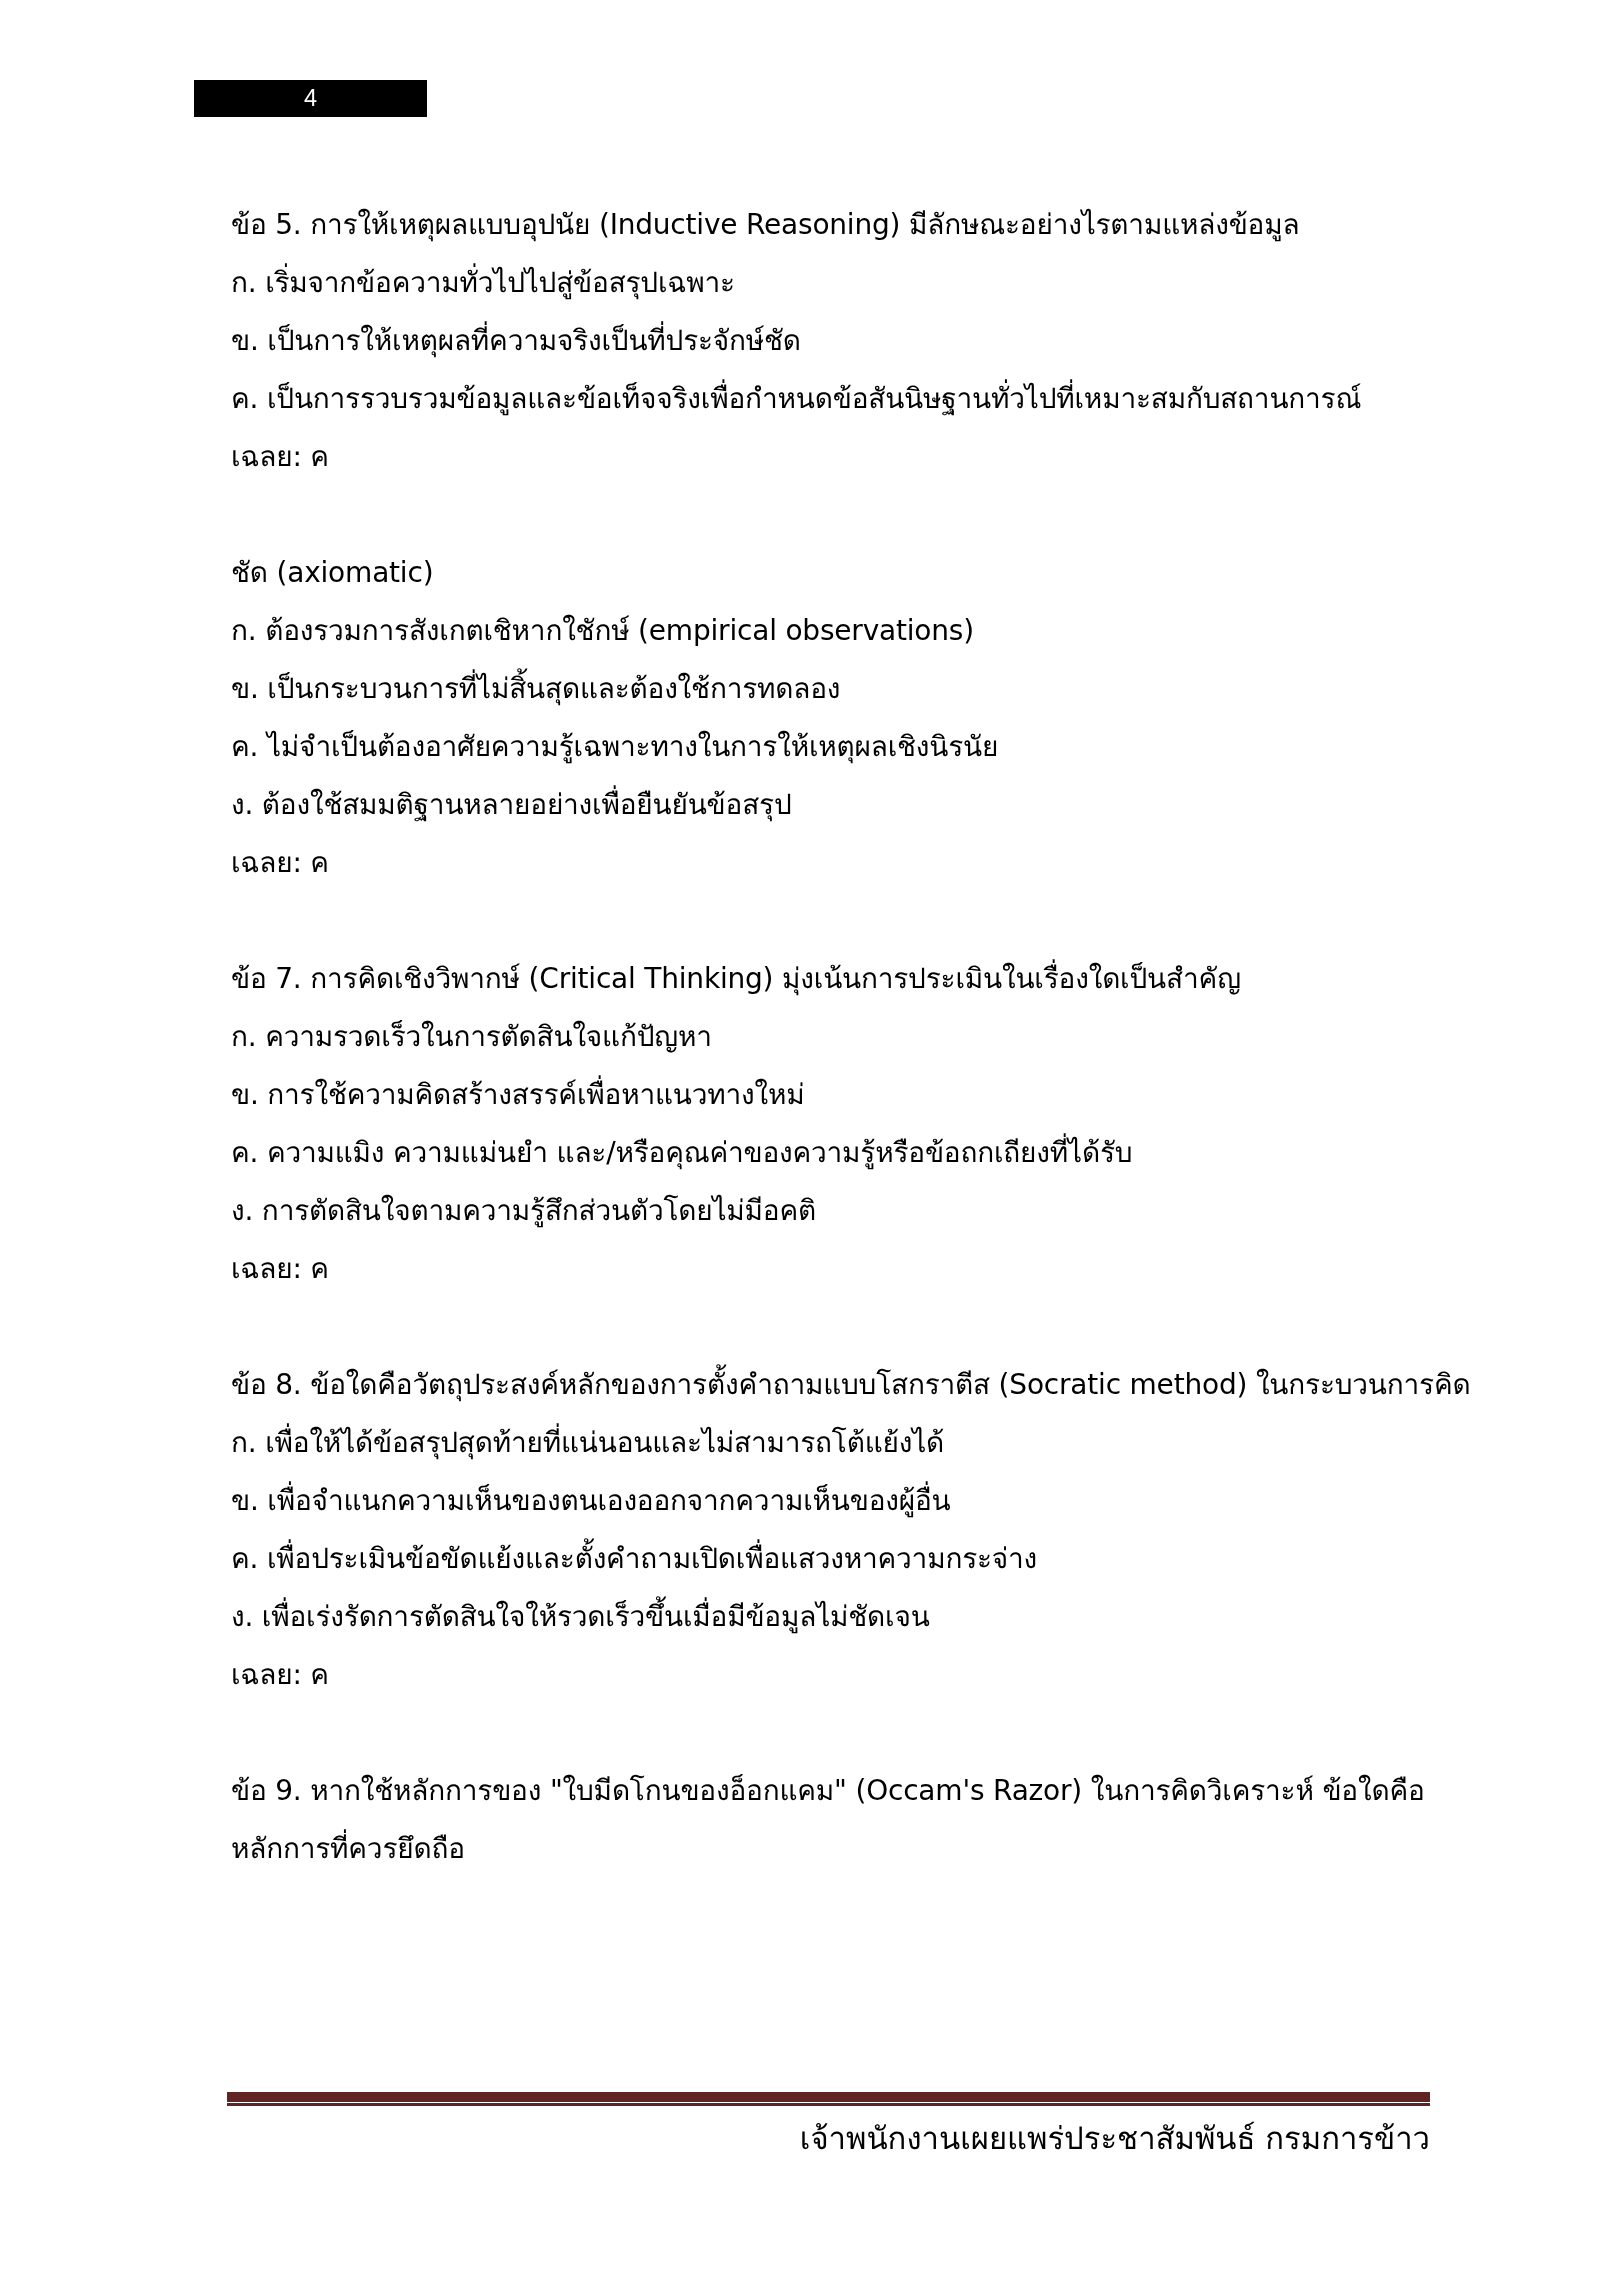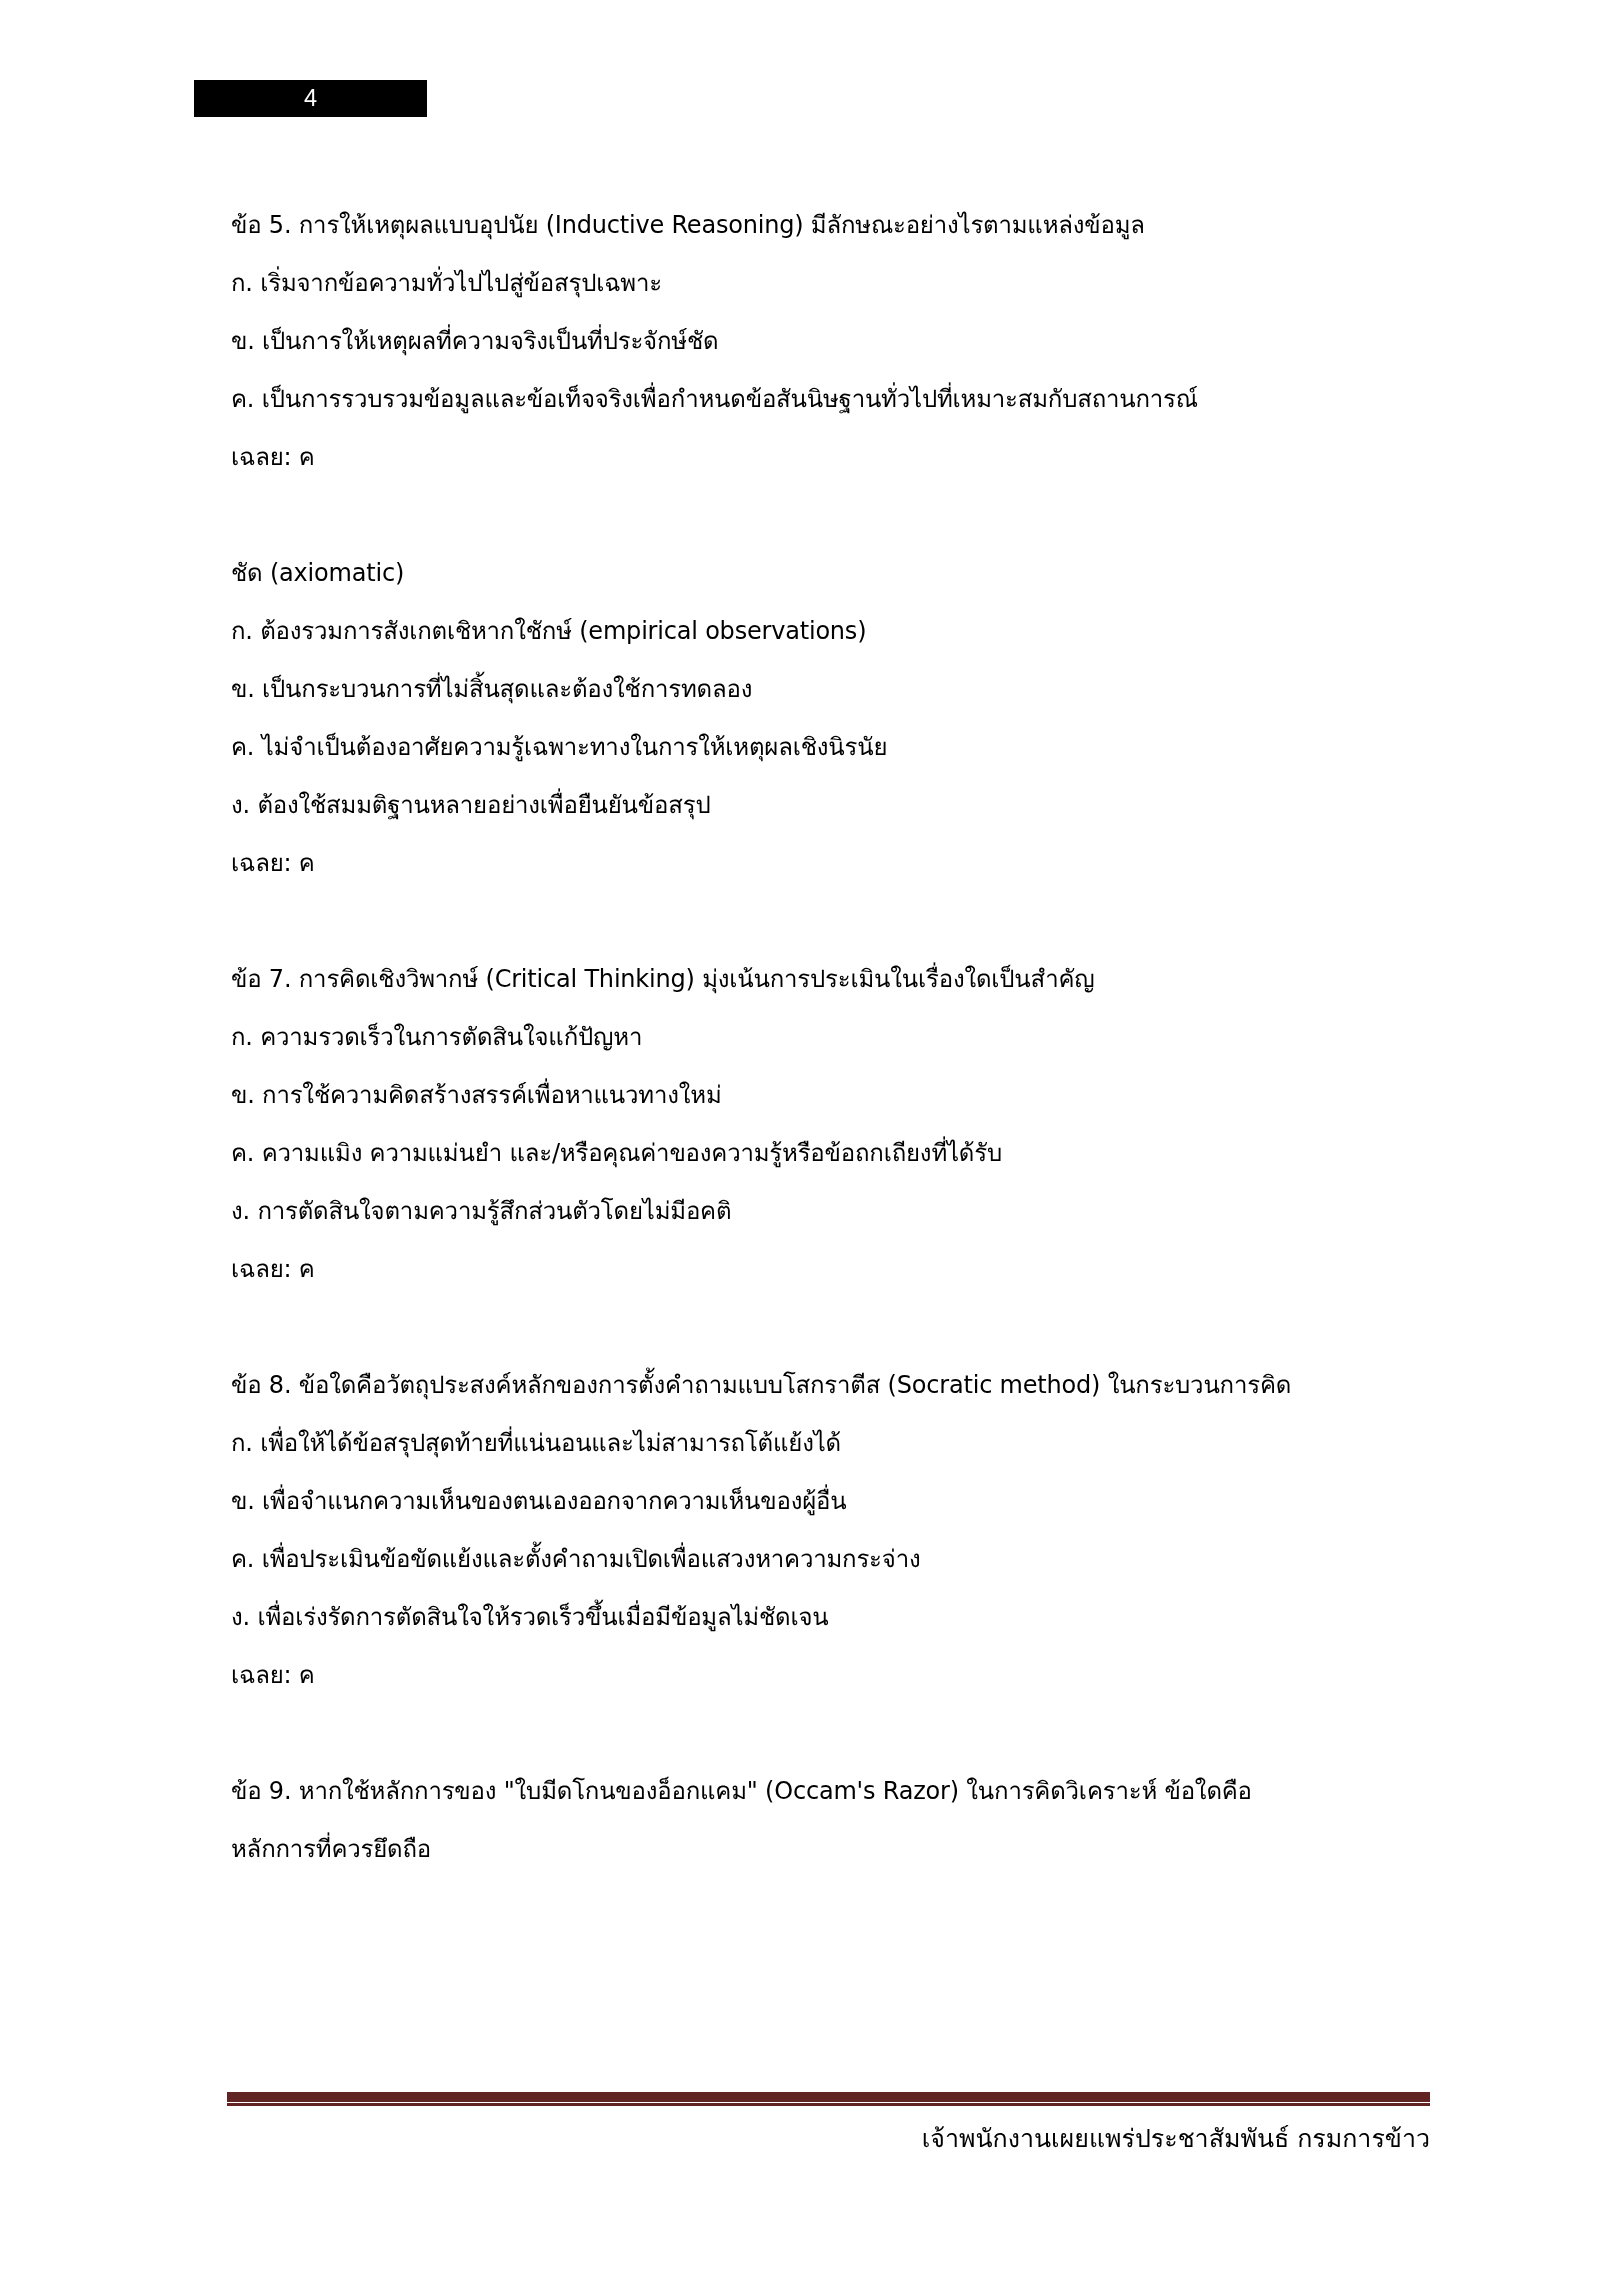--- a/index.html
+++ b/index.html
@@ -31,21 +31,21 @@
     .content {
       position: absolute;
       left: 231px;
       top: 196px;
       width: 1206px;
     }
     .question-block {
       margin: 0 0 58px 0;
     }
     .line {
-      font-size: 24px;
+      font-size: 28px;
       line-height: 58px;
       height: 58px;
       white-space: nowrap;
       letter-spacing: -0.2px;
     }
     .footer-rule-thick {
       position: absolute;
       left: 227px;
       top: 2092px;
       width: 1203px;
@@ -58,21 +58,21 @@
       top: 2103px;
       width: 1203px;
       height: 2.9px;
       background: #622423;
     }
     .footer-text {
       position: absolute;
       right: 191px;
       top: 2119px;
       font-family: "DejaVu Serif", "Liberation Serif", serif;
-      font-size: 25px;
+      font-size: 31px;
       line-height: 39px;
       white-space: nowrap;
       color: #000000;
     }
   </style>
 </head>
 <body>
 
 <div class="page-number-bar">
   <span>4</span>

